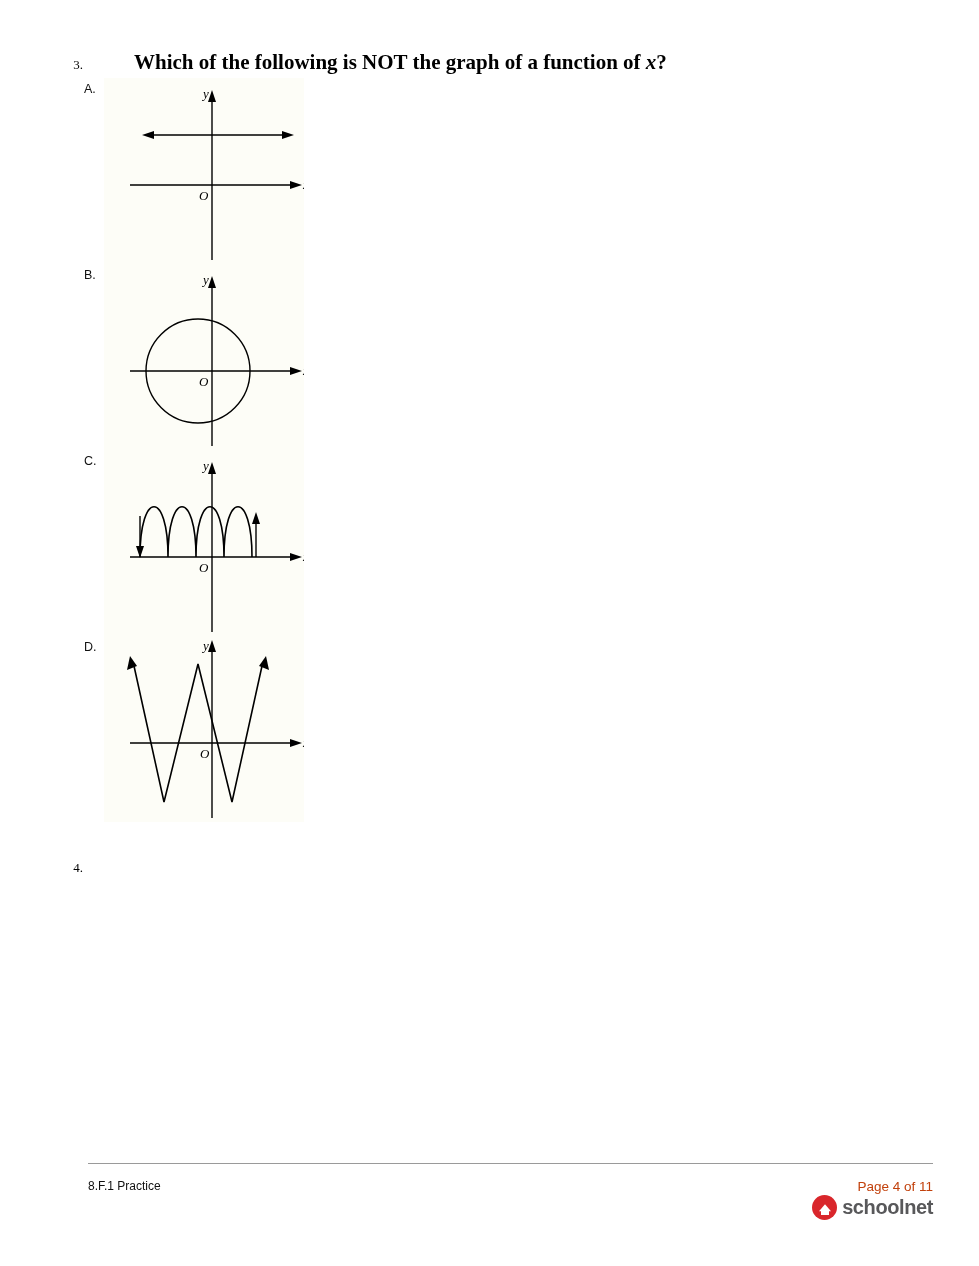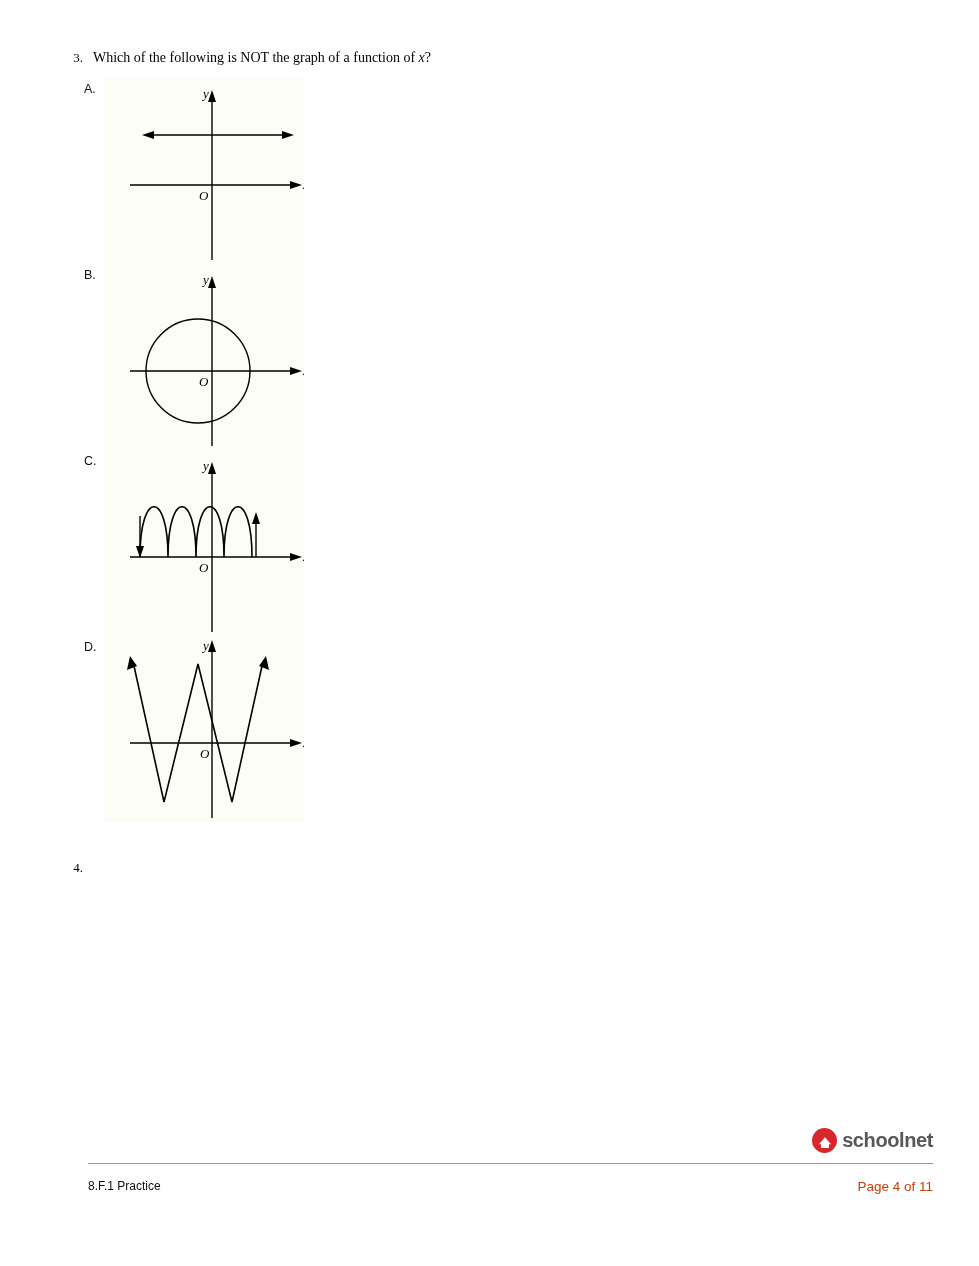--- a/index.html
+++ b/index.html
@@ -31,23 +31,24 @@
   .q-number {
     font-family: "Liberation Serif", serif;
     font-size: 13px;
     width: 26px;
     text-align: right;
     margin-right: 10px;
     color: #000;
   }
   .q-text {
     font-family: "Liberation Serif", serif;
-    font-size: 14px;
-    font-weight: normal;
+    font-size: 21px;
+    font-weight: bold;
     white-space: nowrap;
+    margin-left: 41px;
   }
   .q-text .ital {
     font-style: italic;
   }
 
   #question-3 { left: 57px; top: 50px; }
   #question-4 { left: 57px; top: 860px; }
 
   
   .choices {
@@ -101,21 +102,21 @@
     position: absolute;
     right: 46px;
     top: 1179px;
     font-family: "Liberation Sans", sans-serif;
     font-size: 13.5px;
     color: #c2410c;
   }
   .logo {
     position: absolute;
     right: 46px;
-    top: 1128px;
+    top: 1195px;
     display: flex;
     align-items: center;
     gap: 5px;
   }
   .logo-mark {
     width: 25px;
     height: 25px;
     border-radius: 50%;
     background: #d9262b;
     position: relative;

